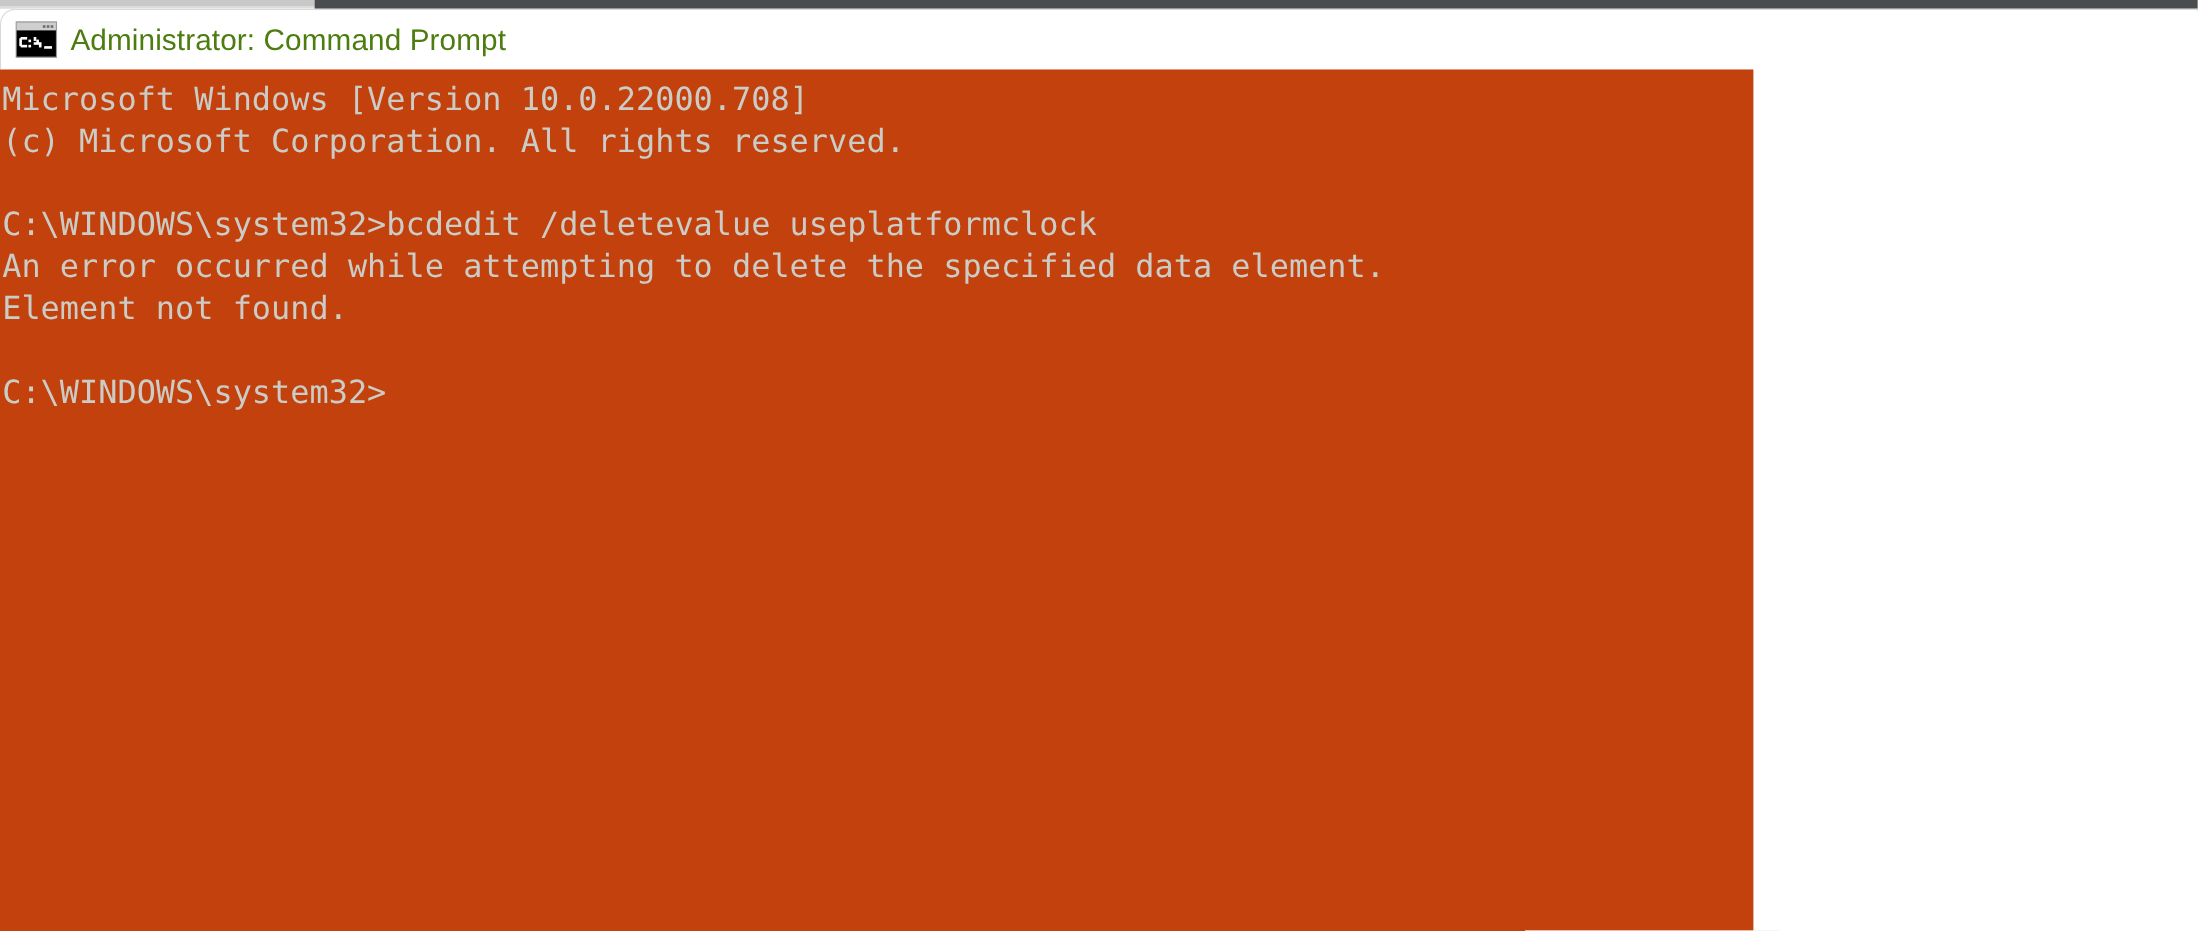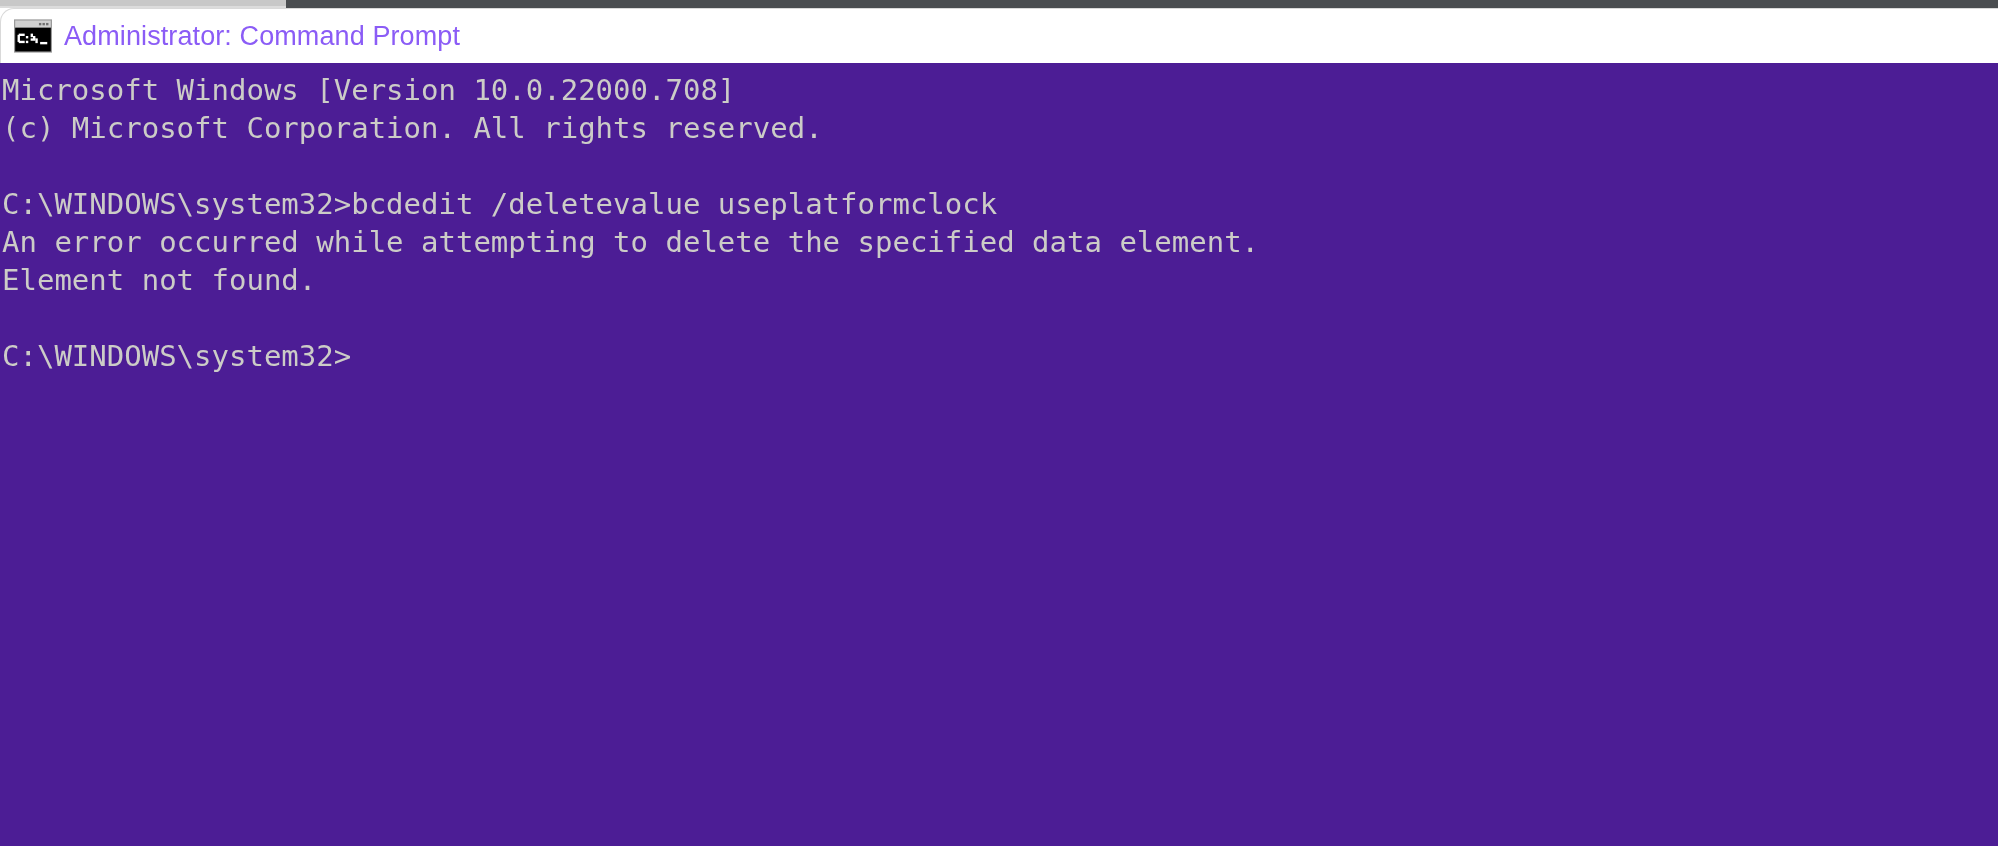--- a/index.html
+++ b/index.html
@@ -100,33 +100,33 @@
     height: 34px;
     flex: 0 0 auto;
     display: block;
     margin-right: 12px;
   }
 
   .titlebar-title {
     font-family: "Liberation Sans", sans-serif;
     font-size: 27px;
     line-height: 30px;
-    color: #8b5cf6;
+    color: #4d7c0f;
     white-space: nowrap;
     letter-spacing: 0.1px;
   }
 
   
   .terminal {
     position: absolute;
     top: 63px;
     left: 0;
-    width: 1998px;
+    width: 1594px;
     height: 783px;
-    background: #4c1d95;
+    background: #c2410c;
     overflow: hidden;
     z-index: 2;
   }
   .terminal-text {
     margin: 0;
     padding: 8px 0 0 2px;
     font-family: "DejaVu Sans Mono", "Liberation Mono", monospace;
     font-size: 29px;
     line-height: 38px;
     color: #ccccc7;

